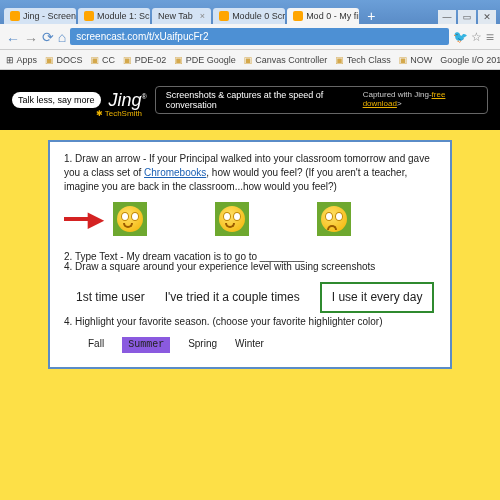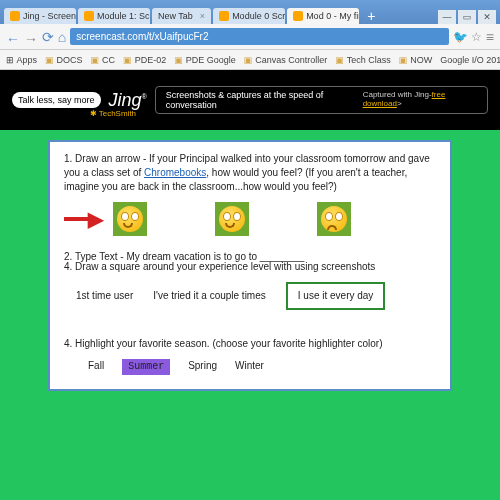--- a/index.html
+++ b/index.html
@@ -22,26 +22,26 @@
 .tw-icon { width: 14px; height: 14px; color: #55acee; font-size: 12px; }
 .star-icon { color: #888; font-size: 12px; }
 .menu-icon { color: #888; font-size: 14px; }
 
 .bm-bar { background: #f5f5f5; height: 20px; display: flex; align-items: center; padding: 0 6px; gap: 8px; font-size: 9px; color: #444; border-bottom: 1px solid #ccc; }
 .bm-bar .bm { display: flex; align-items: center; gap: 3px; white-space: nowrap; }
 .bm .folder-icon { color: #d4a84b; font-size: 9px; }
 .bm-bar .spacer { flex: 1; }
 
 
-.page { background: #22c55e; height: 430px; }
+.page { background: #fde047; height: 430px; }
 .hero { background: #000; height: 60px; display: flex; align-items: center; padding: 0 12px; gap: 8px; position: relative; }
 .bubble { background: #fff; color: #000; font-size: 9px; padding: 3px 6px; border-radius: 10px; white-space: nowrap; }
 .logo-box { color: #fff; font-size: 18px; font-style: italic; position: relative; }
 .logo-box::after { content: "®"; font-size: 7px; vertical-align: super; }
-.by-ts { color: #ecb200; font-size: 8px; position: absolute; bottom: 12px; left: 90px; }
+.by-ts { color: #ecb200; font-size: 8px; position: absolute; bottom: 12px; left: 96px; }
 .by-ts::before { content: "✱"; color: #ecb200; margin-right: 2px; }
 .slogan-box { border: 1px solid #666; border-radius: 4px; padding: 3px 10px; color: #fff; font-size: 9px; display: flex; gap: 2px; }
 .slogan-box .sub { color: #ccc; font-size: 8px; }
 .slogan-box .sub a { color: #ecb200; text-decoration: underline; }
 
 .doc { background: #fff; border: 2px solid #5a8cc7; margin: 10px 48px; padding: 10px 14px; font-size: 10px; color: #222; line-height: 1.4; }
 .q { margin-bottom: 8px; }
 .q a { color: #1a5fb4; text-decoration: underline; }
 .emoji-row { display: flex; align-items: center; margin: 6px 0 14px 0; position: relative; }
 .arrow { font-size: 20px; color: #d42222; font-weight: bold; margin-right: 2px; }
@@ -50,21 +50,21 @@
 .emoji.wide-gap { margin-left: 60px; }
 .face { width: 26px; height: 26px; background: radial-gradient(circle at 40% 35%, #ffe066, #f2b200); border-radius: 50%; position: relative; }
 .face::before, .face::after { content: ""; position: absolute; width: 6px; height: 7px; background: #fff; border: 1px solid #c28800; border-radius: 50%; top: 6px; }
 .face::before { left: 4px; }
 .face::after { right: 4px; }
 .face .mouth { position: absolute; width: 10px; height: 5px; border: 2px solid #9a5c00; border-top: none; border-radius: 0 0 10px 10px; bottom: 4px; left: 6px; }
 .face.worried .mouth { border-radius: 10px 10px 0 0; border-bottom: none; border-top: 2px solid #9a5c00; bottom: 2px; }
 
 .typed-box { border: 3px solid #000; border-radius: 6px; padding: 6px 10px; margin: 2px 0 10px 0; color: #c41230; font-size: 9px; }
 
-.exp-row { display: flex; align-items: center; gap: 20px; margin: 6px 0 27px 12px; font-size: 10px; }
+.exp-row { display: flex; align-items: center; gap: 20px; margin: 6px 0 2px 12px; font-size: 12px; }
 .exp-box { border: 2px solid #2f8a2f; padding: 5px 10px; }
 
 .season-row { display: flex; gap: 18px; margin: 6px 0 4px 24px; font-size: 10px; }
 .season-hl { background: #8a5adf; padding: 1px 6px; font-family: Liberation Mono, monospace; }
 
 .cut-line { color: #222; font-size: 10px; margin-bottom: -4px; overflow: hidden; white-space: nowrap; }
 </style>
 </head>
 <body>
 

